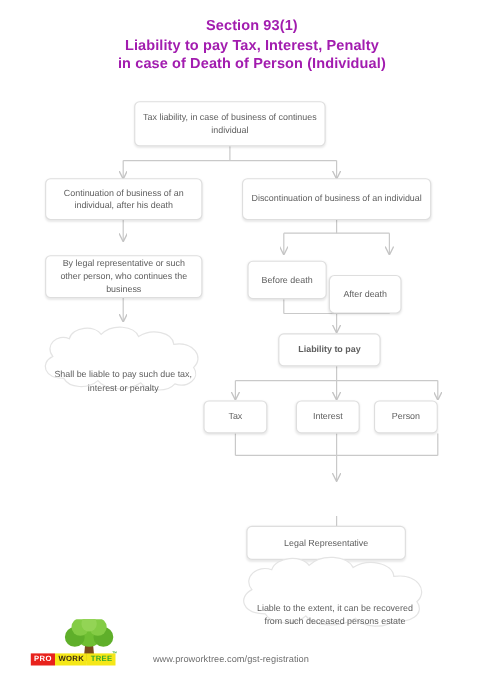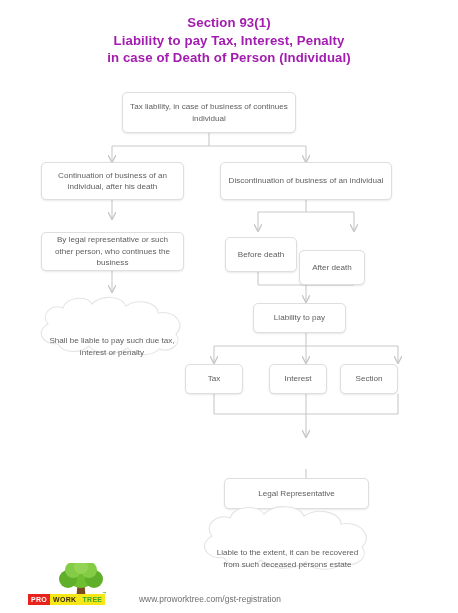--- a/index.html
+++ b/index.html
@@ -227,41 +227,41 @@
                C108 4 127 8 128 19
                C146 16 156 31 146 40
                C153 50 140 59 129 55
                C122 63 104 62 98 54
                C86 62 66 61 59 52
                C50 60 33 59 28 50 Z" fill="#ffffff" stroke="#e4e4e4" stroke-width="1.1"></path>
     </svg>
     <div class="cloud-text">Shall be liable to pay such due tax, interest or penalty</div>
   </div>
 
-  <div class="node" style="left:253px; top:303px; width:93px; height:30px;">
+  <div class="node" style="left:253px; top:303px; width:93px; height:30px;font-weight:bold;">
     <span>Liability to pay</span>
   </div>
 
   <div class="node" style="left:185px; top:364px; width:58px; height:30px;">
     <span>Tax</span>
   </div>
 
   <div class="node" style="left:269px; top:364px; width:58px; height:30px;">
     <span>Interest</span>
   </div>
 
   <div class="node" style="left:340px; top:364px; width:58px; height:30px;">
-    <span>Section</span>
+    <span>Person</span>
   </div>
 
   <div class="node" style="left:224px; top:438px; width:145px; height:31px;margin-top:40px;">
     <span>Legal Representative</span>
   </div>
 
-  <div class="cloud" style="left:191px; top:503px; width:193px; height:70px;">
+  <div class="cloud" style="left:208px; top:503px; width:193px; height:70px;">
     <svg width="193" height="70" viewBox="0 0 193 70">
       <path d="M33 55
                C12 55 8 40 21 33
                C12 22 26 10 39 15
                C43 3 66 1 73 11
                C84 0 108 2 113 13
                C127 4 149 9 150 21
                C171 18 182 34 171 44
                C179 55 164 65 151 60
                C143 69 122 68 115 59

